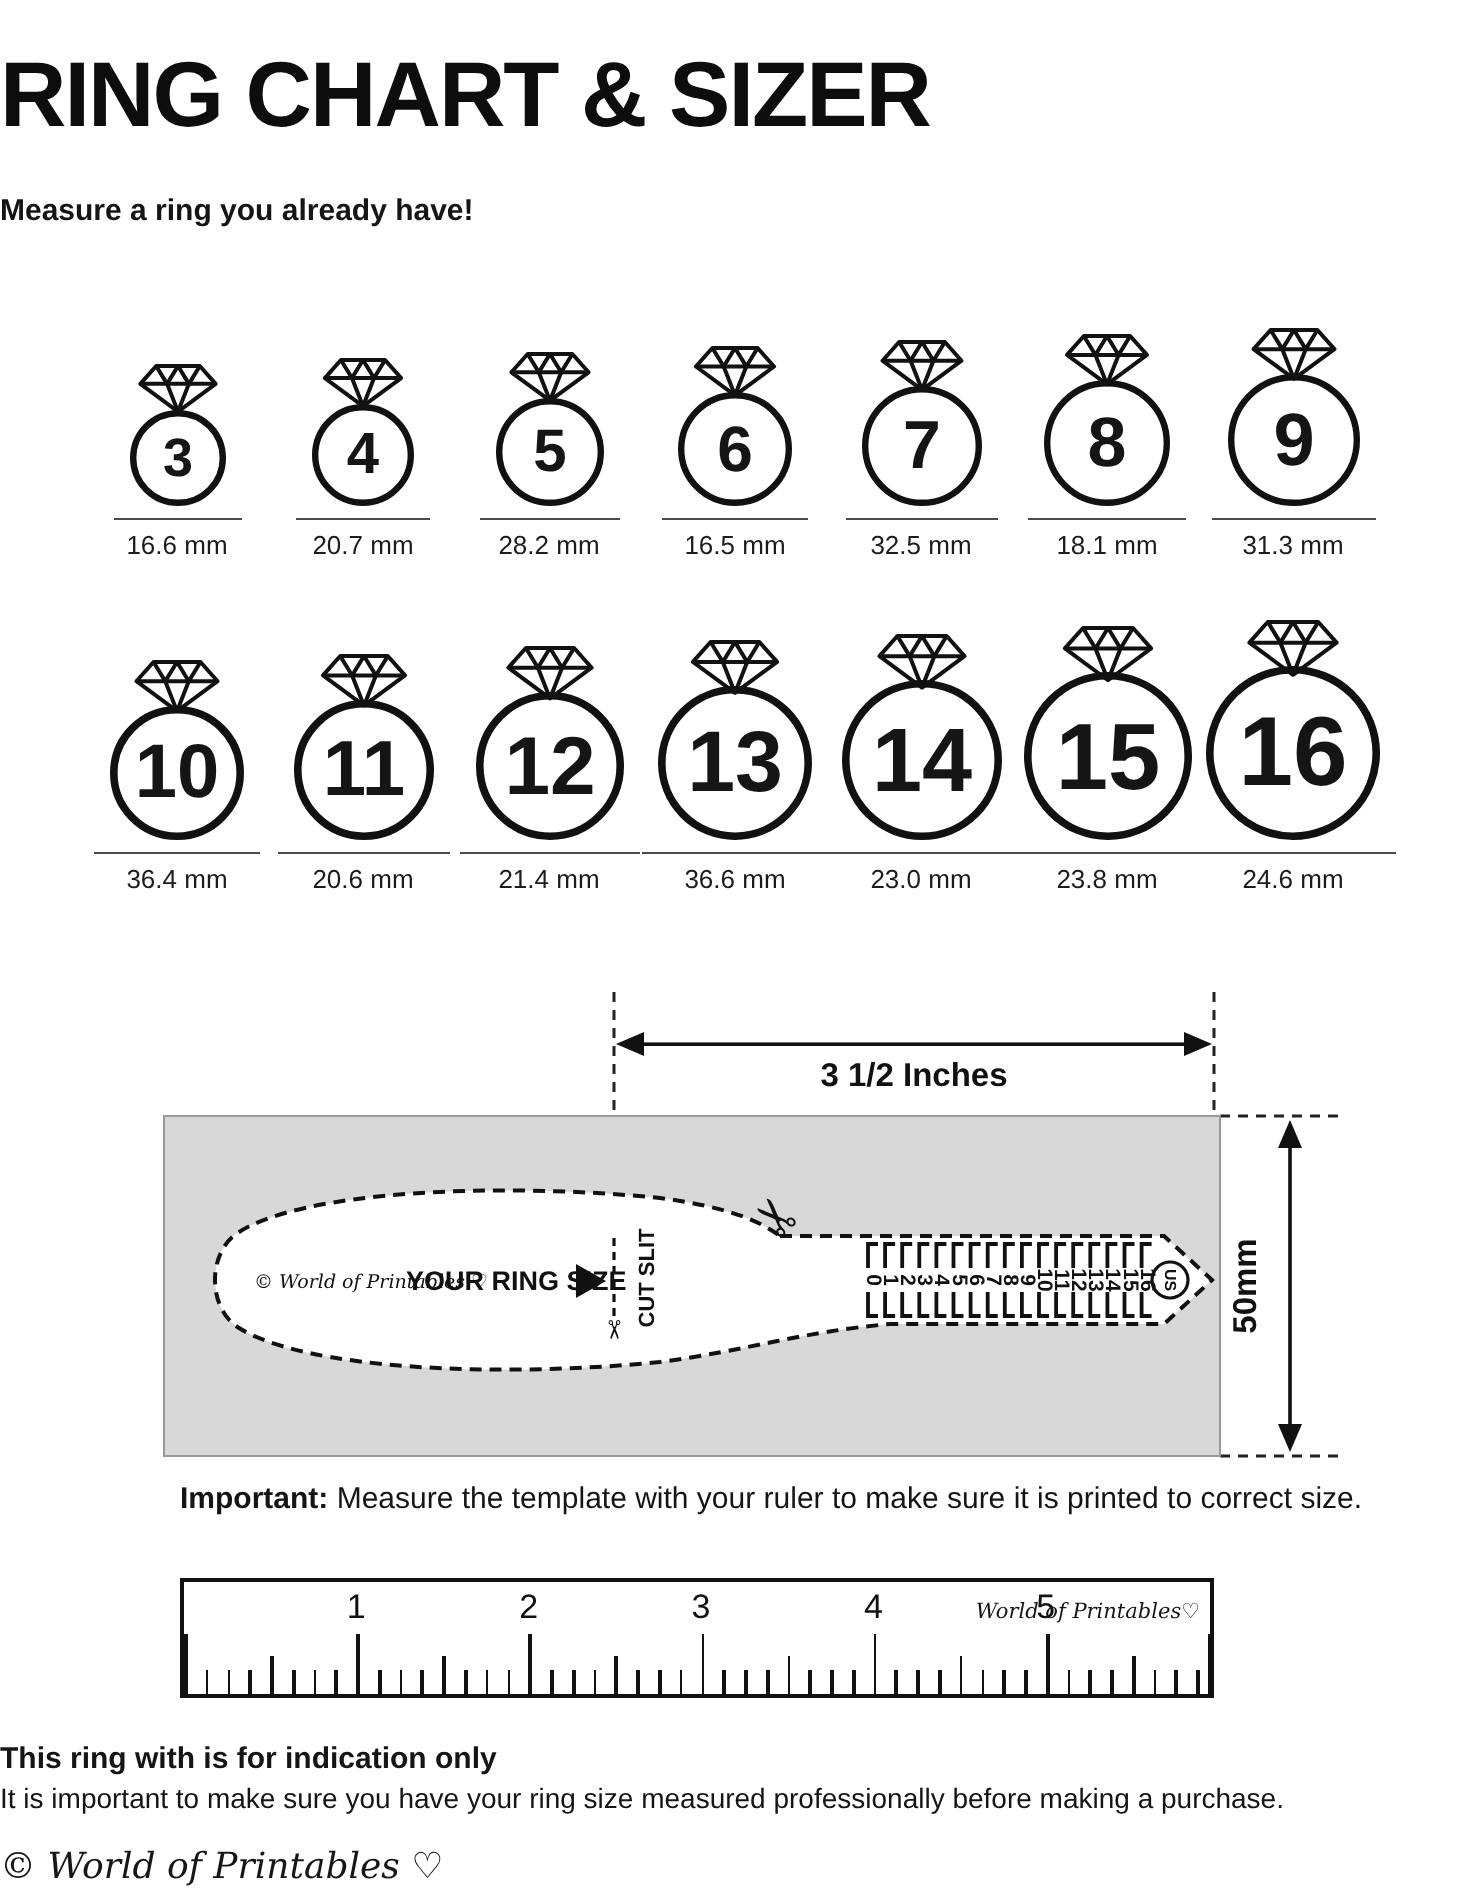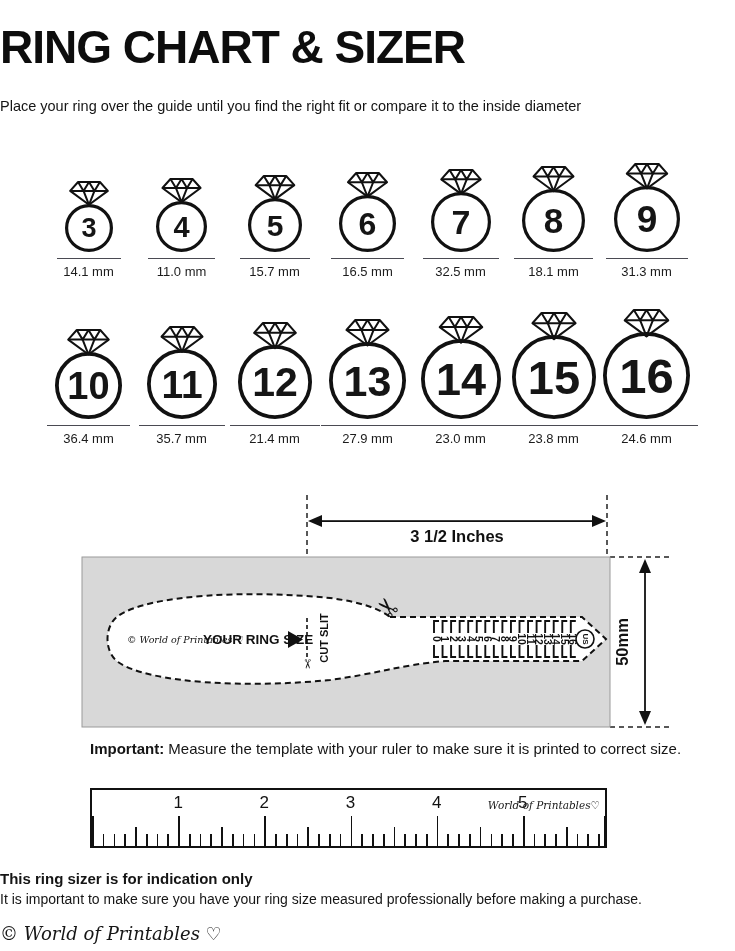--- a/index.html
+++ b/index.html
@@ -35,72 +35,72 @@
   .footer-bold{font-size:15px;font-weight:700;}
   .footer-text{font-size:14px;margin-top:1px;}
   .footer-brand{margin-top:14px;font-size:18px;}
 </style>
 </head>
 <body>
 
 <div class="page-title center">RING CHART &amp; SIZER</div>
 
 <div class="subtitle-wrap center">
-  <div class="subtitle">Place your ring over the guide until you find the right fit or compare it to the inside diameter</div>
+  <div class="subtitle-bold">Measure a ring you already have!</div>
 </div>
 
 <div class="ring-rows">
   <div class="ring-row row1">
       <div class="ring-cell">
         <div class="ring-iconbox">
           <svg width="56" height="76" viewBox="0 0 56 76">
     <g transform="translate(28,2) scale(0.992)" stroke="#111" stroke-width="2.02" fill="none" stroke-linejoin="round">
       <path d="M-11,0 H11 L19,9 L0,23 L-19,9 Z"></path>
       <path d="M-11,0 L-5.5,9 L0,0 L5.5,9 L11,0"></path>
       <path d="M-19,9 H19"></path>
       <path d="M-5.5,9 L0,23 M5.5,9 L0,23"></path>
     </g>
     <circle cx="28" cy="48" r="22.4" fill="none" stroke="#111" stroke-width="3.2"></circle>
     <text x="28" y="48" text-anchor="middle" dominant-baseline="central" font-size="27" font-weight="600" fill="#151515">3</text>
   </svg>
         </div>
         <div class="ring-line" style="width: 64px;"></div>
-        <div class="ring-mm">14.1 mm</div>
+        <div class="ring-mm">16.6 mm</div>
       </div>
       <div class="ring-cell">
         <div class="ring-iconbox">
           <svg width="59" height="79" viewBox="0 0 59 79">
     <g transform="translate(29.5,2) scale(1.004)" stroke="#111" stroke-width="1.99" fill="none" stroke-linejoin="round">
       <path d="M-11,0 H11 L19,9 L0,23 L-19,9 Z"></path>
       <path d="M-11,0 L-5.5,9 L0,0 L5.5,9 L11,0"></path>
       <path d="M-19,9 H19"></path>
       <path d="M-5.5,9 L0,23 M5.5,9 L0,23"></path>
     </g>
     <circle cx="29.5" cy="49.5" r="23.9" fill="none" stroke="#111" stroke-width="3.2"></circle>
     <text x="29.5" y="49.5" text-anchor="middle" dominant-baseline="central" font-size="29" font-weight="600" fill="#151515">4</text>
   </svg>
         </div>
         <div class="ring-line" style="width: 67px;"></div>
-        <div class="ring-mm">11.0 mm</div>
+        <div class="ring-mm">20.7 mm</div>
       </div>
       <div class="ring-cell">
         <div class="ring-iconbox">
           <svg width="62" height="82" viewBox="0 0 62 82">
     <g transform="translate(31,2) scale(1.016)" stroke="#111" stroke-width="1.97" fill="none" stroke-linejoin="round">
       <path d="M-11,0 H11 L19,9 L0,23 L-19,9 Z"></path>
       <path d="M-11,0 L-5.5,9 L0,0 L5.5,9 L11,0"></path>
       <path d="M-19,9 H19"></path>
       <path d="M-5.5,9 L0,23 M5.5,9 L0,23"></path>
     </g>
     <circle cx="31" cy="51" r="25.4" fill="none" stroke="#111" stroke-width="3.2"></circle>
     <text x="31" y="51" text-anchor="middle" dominant-baseline="central" font-size="30" font-weight="600" fill="#151515">5</text>
   </svg>
         </div>
         <div class="ring-line" style="width: 70px;"></div>
-        <div class="ring-mm">15.7 mm</div>
+        <div class="ring-mm">28.2 mm</div>
       </div>
       <div class="ring-cell">
         <div class="ring-iconbox">
           <svg width="65" height="85" viewBox="0 0 65 85">
     <g transform="translate(32.5,2) scale(1.028)" stroke="#111" stroke-width="1.95" fill="none" stroke-linejoin="round">
       <path d="M-11,0 H11 L19,9 L0,23 L-19,9 Z"></path>
       <path d="M-11,0 L-5.5,9 L0,0 L5.5,9 L11,0"></path>
       <path d="M-19,9 H19"></path>
       <path d="M-5.5,9 L0,23 M5.5,9 L0,23"></path>
     </g>
@@ -184,21 +184,21 @@
       <path d="M-11,0 H11 L19,9 L0,23 L-19,9 Z"></path>
       <path d="M-11,0 L-5.5,9 L0,0 L5.5,9 L11,0"></path>
       <path d="M-19,9 H19"></path>
       <path d="M-5.5,9 L0,23 M5.5,9 L0,23"></path>
     </g>
     <circle cx="39" cy="59" r="33.1" fill="none" stroke="#111" stroke-width="3.8"></circle>
     <text x="39" y="59" text-anchor="middle" dominant-baseline="central" font-size="39" font-weight="600" fill="#151515">11</text>
   </svg>
         </div>
         <div class="ring-line" style="width: 86px;"></div>
-        <div class="ring-mm">35.7 mm</div>
+        <div class="ring-mm">20.6 mm</div>
       </div>
       <div class="ring-cell">
         <div class="ring-iconbox">
           <svg width="82" height="102" viewBox="0 0 82 102">
     <g transform="translate(41,2) scale(1.096)" stroke="#111" stroke-width="1.82" fill="none" stroke-linejoin="round">
       <path d="M-11,0 H11 L19,9 L0,23 L-19,9 Z"></path>
       <path d="M-11,0 L-5.5,9 L0,0 L5.5,9 L11,0"></path>
       <path d="M-19,9 H19"></path>
       <path d="M-5.5,9 L0,23 M5.5,9 L0,23"></path>
     </g>
@@ -216,21 +216,21 @@
       <path d="M-11,0 H11 L19,9 L0,23 L-19,9 Z"></path>
       <path d="M-11,0 L-5.5,9 L0,0 L5.5,9 L11,0"></path>
       <path d="M-19,9 H19"></path>
       <path d="M-5.5,9 L0,23 M5.5,9 L0,23"></path>
     </g>
     <circle cx="42.5" cy="62.5" r="36.6" fill="none" stroke="#111" stroke-width="3.8"></circle>
     <text x="42.5" y="62.5" text-anchor="middle" dominant-baseline="central" font-size="43" font-weight="600" fill="#151515">13</text>
   </svg>
         </div>
         <div class="ring-line" style="width: 93px;"></div>
-        <div class="ring-mm">27.9 mm</div>
+        <div class="ring-mm">36.6 mm</div>
       </div>
       <div class="ring-cell">
         <div class="ring-iconbox">
           <svg width="88" height="108" viewBox="0 0 88 108">
     <g transform="translate(44,2) scale(1.12)" stroke="#111" stroke-width="1.79" fill="none" stroke-linejoin="round">
       <path d="M-11,0 H11 L19,9 L0,23 L-19,9 Z"></path>
       <path d="M-11,0 L-5.5,9 L0,0 L5.5,9 L11,0"></path>
       <path d="M-19,9 H19"></path>
       <path d="M-5.5,9 L0,23 M5.5,9 L0,23"></path>
     </g>
@@ -412,16 +412,16 @@
       <div class="ruler-num" style="left: 86.17px;">1</div>
       <div class="ruler-num" style="left: 172.34px;">2</div>
       <div class="ruler-num" style="left: 258.51px;">3</div>
       <div class="ruler-num" style="left: 344.68px;">4</div>
       <div class="ruler-num" style="left: 430.85px;">5</div>
     </div>
   <div class="ruler-brand script">World of Printables♡</div>
 </div>
 
 <div class="footer center">
-  <div class="footer-bold">This ring sizer is for indication only</div>
+  <div class="footer-bold">This ring with is for indication only</div>
   <div class="footer-text">It is important to make sure you have your ring size measured professionally before making a purchase.</div>
   <div class="footer-brand script">© World of Printables ♡</div>
 </div>
 
 </body></html>

